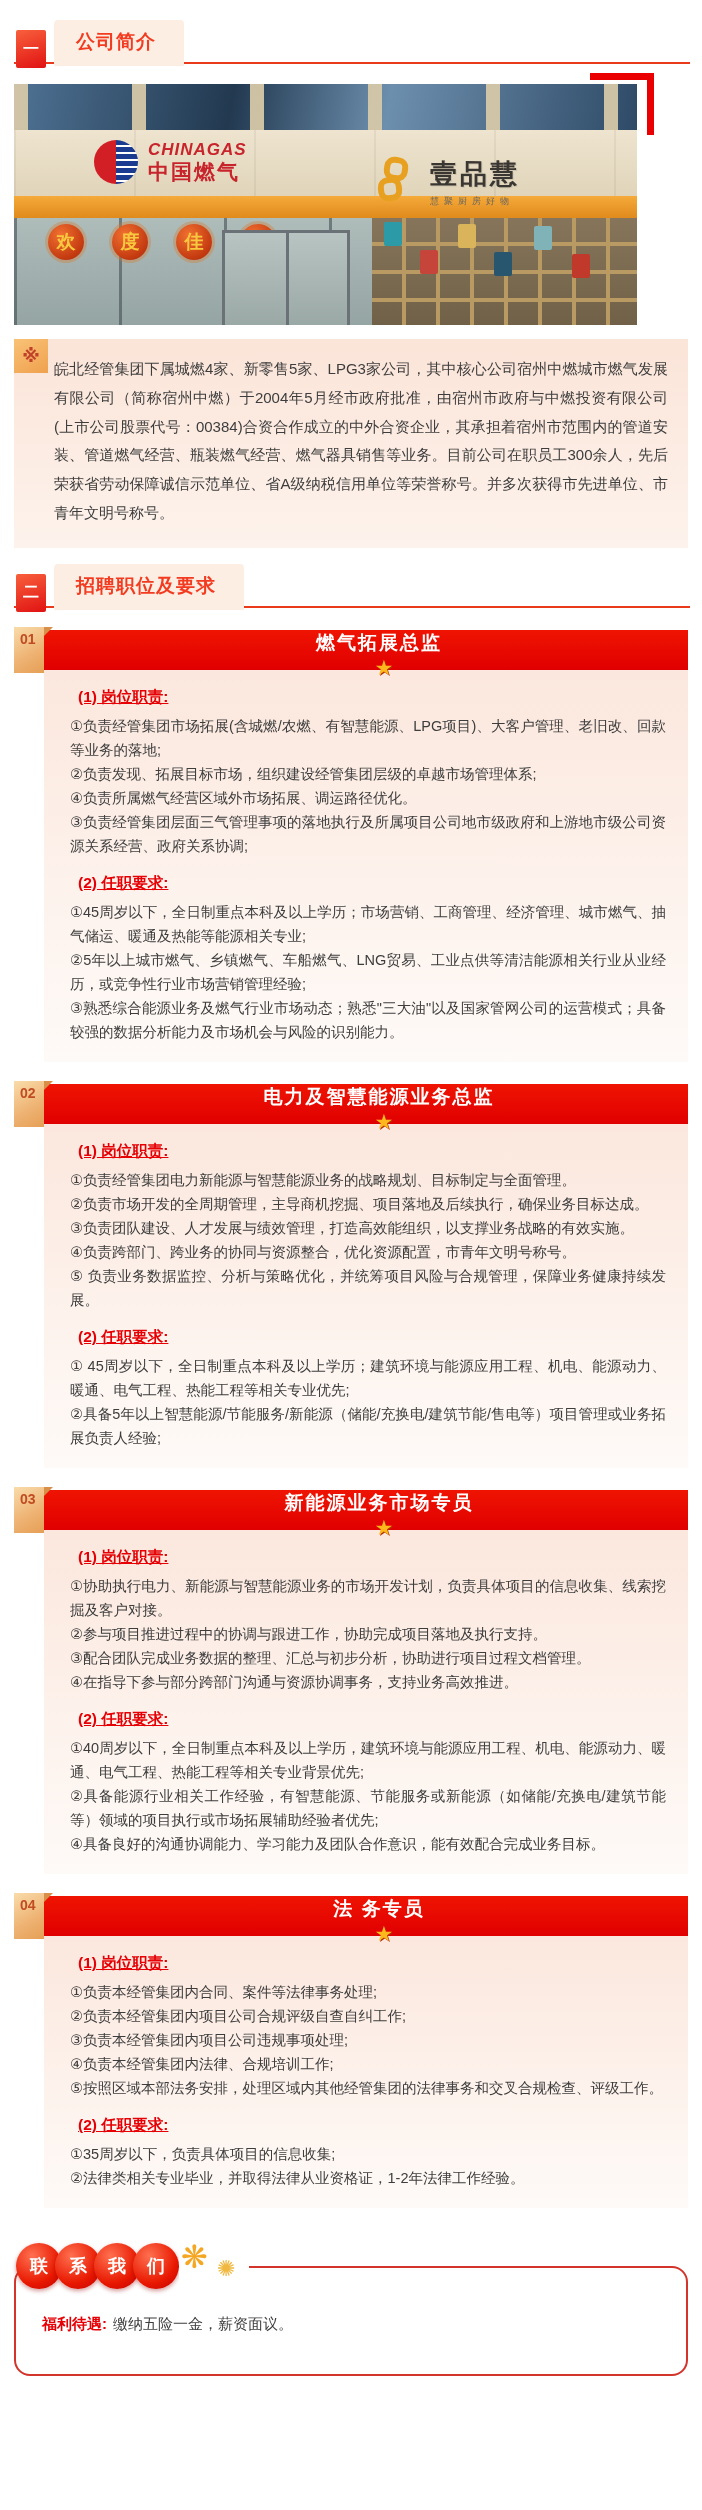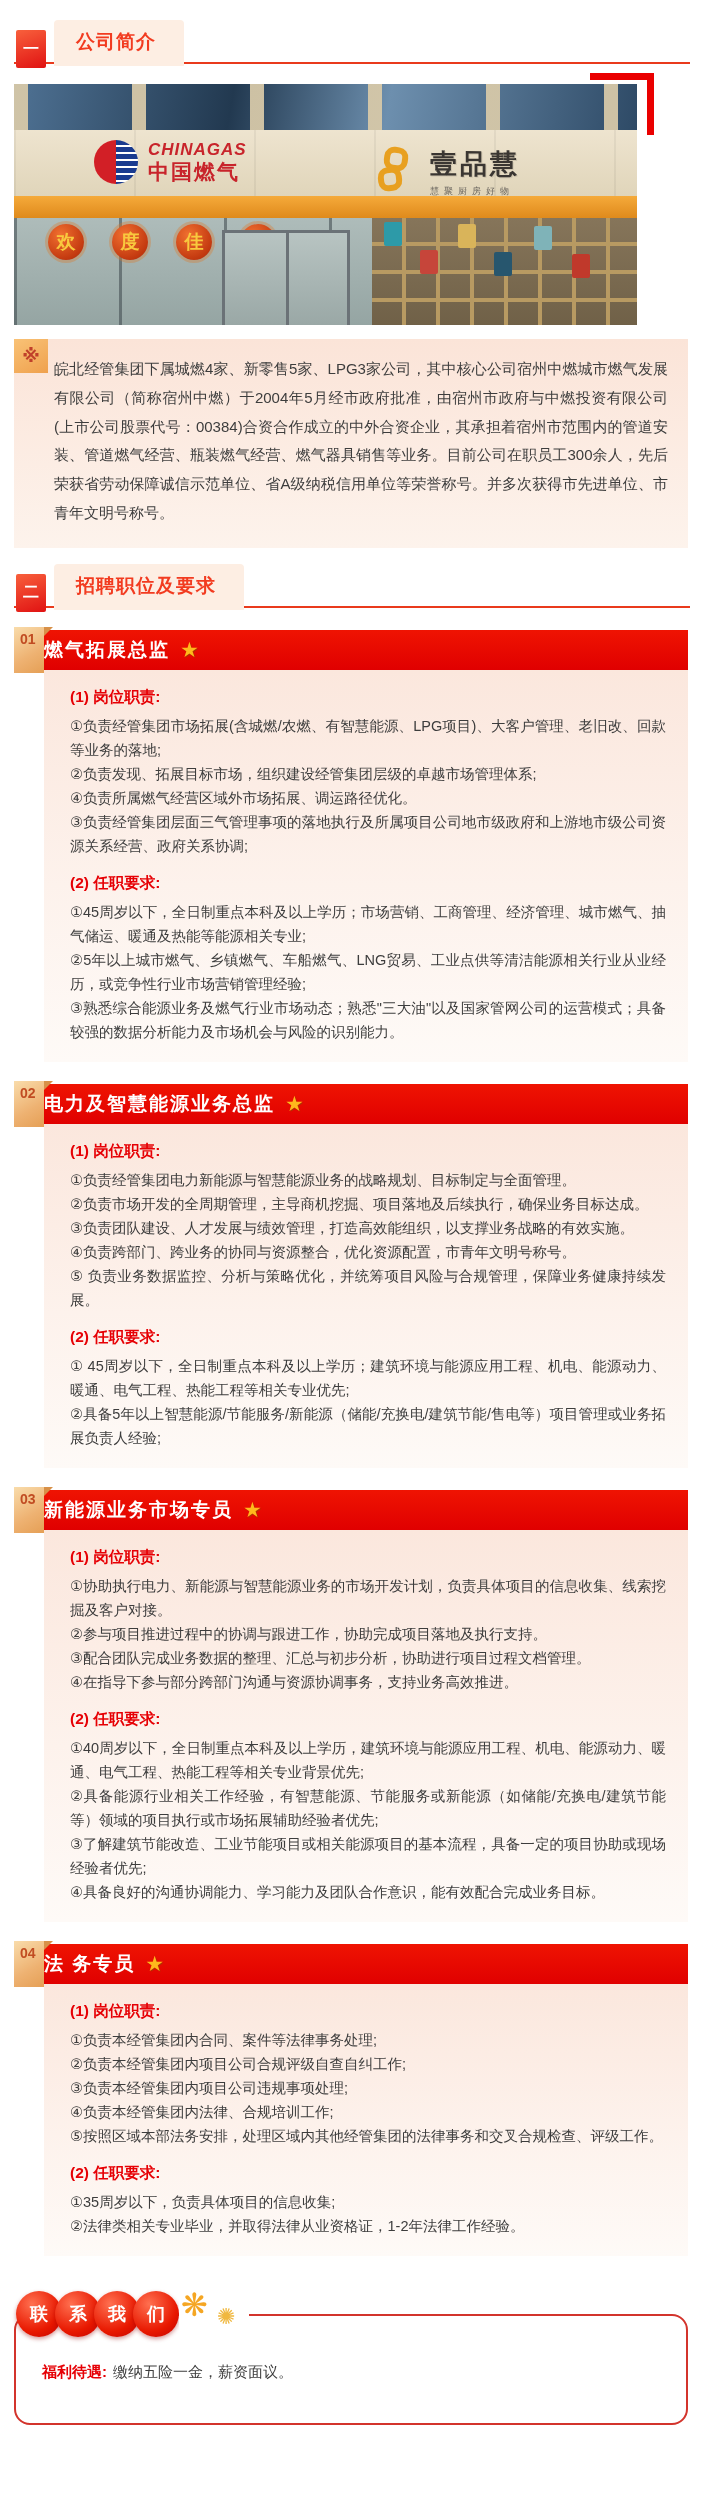--- a/index.html
+++ b/index.html
@@ -49,21 +49,21 @@
   .cg-sign { position:absolute; left:80px; top:10px; display:flex; align-items:center; }
   .cg-logo { position:relative; width:44px; height:44px; border-radius:50%; overflow:hidden; margin-right:10px; }
   .cg-left { position:absolute; left:0; top:0; width:50%; height:100%; background:#d21f26; }
   .cg-right {
     position:absolute; right:0; top:0; width:50%; height:100%;
     background:repeating-linear-gradient(180deg,#1a3b8f 0 5px,#ffffff 5px 7px);
   }
   .cg-text { line-height:1.1; font-style:italic; font-weight:bold; color:#c8242b; }
   .cg-en { font-size:17px; letter-spacing:1px; }
   .cg-cn { font-size:21px; font-style:normal; letter-spacing:2px; }
-  .yp-sign { position:absolute; left:362px; top:16px; display:flex; align-items:center; }
+  .yp-sign { position:absolute; left:362px; top:26px; display:flex; align-items:center; }
   .yp-logo { position:relative; width:42px; height:50px; margin-right:12px; }
   .yp-ring { position:absolute; width:24px; height:24px; border:6px solid #e8a020; border-radius:10px; }
   .yp-ring.r1 { left:8px; top:0; transform:rotate(8deg); }
   .yp-ring.r2 { left:2px; top:20px; transform:rotate(-6deg); }
   .yp-name { font-size:27px; font-weight:bold; color:#3a3632; letter-spacing:3px; text-shadow:1px 1px 0 #cfc5ae; }
   .yp-tag { font-size:9px; letter-spacing:5px; color:#6a655e; margin-top:3px; }
   .awning { height:22px; background:linear-gradient(180deg,#f5aa3a,#df8a1c); }
   .storefront {
     position:relative; height:116px;
     background:
@@ -128,34 +128,34 @@
     border-top:9px solid #d89048; border-right:9px solid transparent;
   }
   .job-num {
     position:absolute; left:0; top:-3px; width:30px; height:46px; z-index:2;
     background:linear-gradient(150deg,#f9dcab,#eeb272 60%,#e59f55);
     color:#c14c22; font-size:14px; font-weight:bold;
     padding:4px 0 0 6px;
   }
   .job-banner {
     height:40px; background:linear-gradient(180deg,#ef1402,#e00000);
-    display:flex; align-items:center; 
+    display:flex; align-items:center; padding-left:26px;flex-direction:column;
   }
   .job-title { color:#ffffff; font-size:19px; font-weight:bold; letter-spacing:2px; }
   .star-icon {
     color:#ffb81c; font-size:21px; margin-left:10px;
     text-shadow:1px 1px 0 #b33000;
   }
   .job-body {
     margin-left:30px;
     background:linear-gradient(180deg,#fbe7dd 0%,#fdf2ec 55%,#fefaf7 100%);
     padding:12px 22px 18px 26px;
     font-size:14.5px; line-height:1.66; text-align:justify;
   }
-  .sub-h { color:#e60005; font-weight:bold; font-size:15.5px; margin:12px 0 4px; }
+  .sub-h { color:#e60005; font-weight:bold; font-size:15.5px; margin:12px 8px 4px;text-decoration:underline; }
   .sub-h.first { margin-top:2px; }
   .item { margin:0; }
 
   
   .contact { position:relative; margin:34px 14px 0; }
   .badge-row { position:relative; z-index:2; display:flex; align-items:center; height:48px; padding-left:2px; }
   .cb {
     width:46px; height:46px; border-radius:50%;
     background:radial-gradient(circle at 35% 28%,#ff7050,#e81800 62%,#bf0000);
     color:#ffffff; font-size:18px; font-weight:bold;
@@ -295,21 +295,20 @@
     </div>
     <div class="job-body">
       <p class="sub-h first">(1) 岗位职责:</p>
       <p class="item">①协助执行电力、新能源与智慧能源业务的市场开发计划，负责具体项目的信息收集、线索挖掘及客户对接。</p>
       <p class="item">②参与项目推进过程中的协调与跟进工作，协助完成项目落地及执行支持。</p>
       <p class="item">③配合团队完成业务数据的整理、汇总与初步分析，协助进行项目过程文档管理。</p>
       <p class="item">④在指导下参与部分跨部门沟通与资源协调事务，支持业务高效推进。</p>
       <p class="sub-h">(2) 任职要求:</p>
       <p class="item">①40周岁以下，全日制重点本科及以上学历，建筑环境与能源应用工程、机电、能源动力、暖通、电气工程、热能工程等相关专业背景优先;</p>
       <p class="item">②具备能源行业相关工作经验，有智慧能源、节能服务或新能源（如储能/充换电/建筑节能等）领域的项目执行或市场拓展辅助经验者优先;</p>
-      <p class="item">③了解建筑节能改造、工业节能项目或相关能源项目的基本流程，具备一定的项目协助或现场经验者优先;</p>
       <p class="item">④具备良好的沟通协调能力、学习能力及团队合作意识，能有效配合完成业务目标。</p>
     </div>
   </section>
 
   <section class="job">
     <div class="job-head">
       <span class="job-num">04</span>
       <div class="job-banner">
         <span class="job-title">法 务专员</span>
         <span class="star-icon">★</span>

